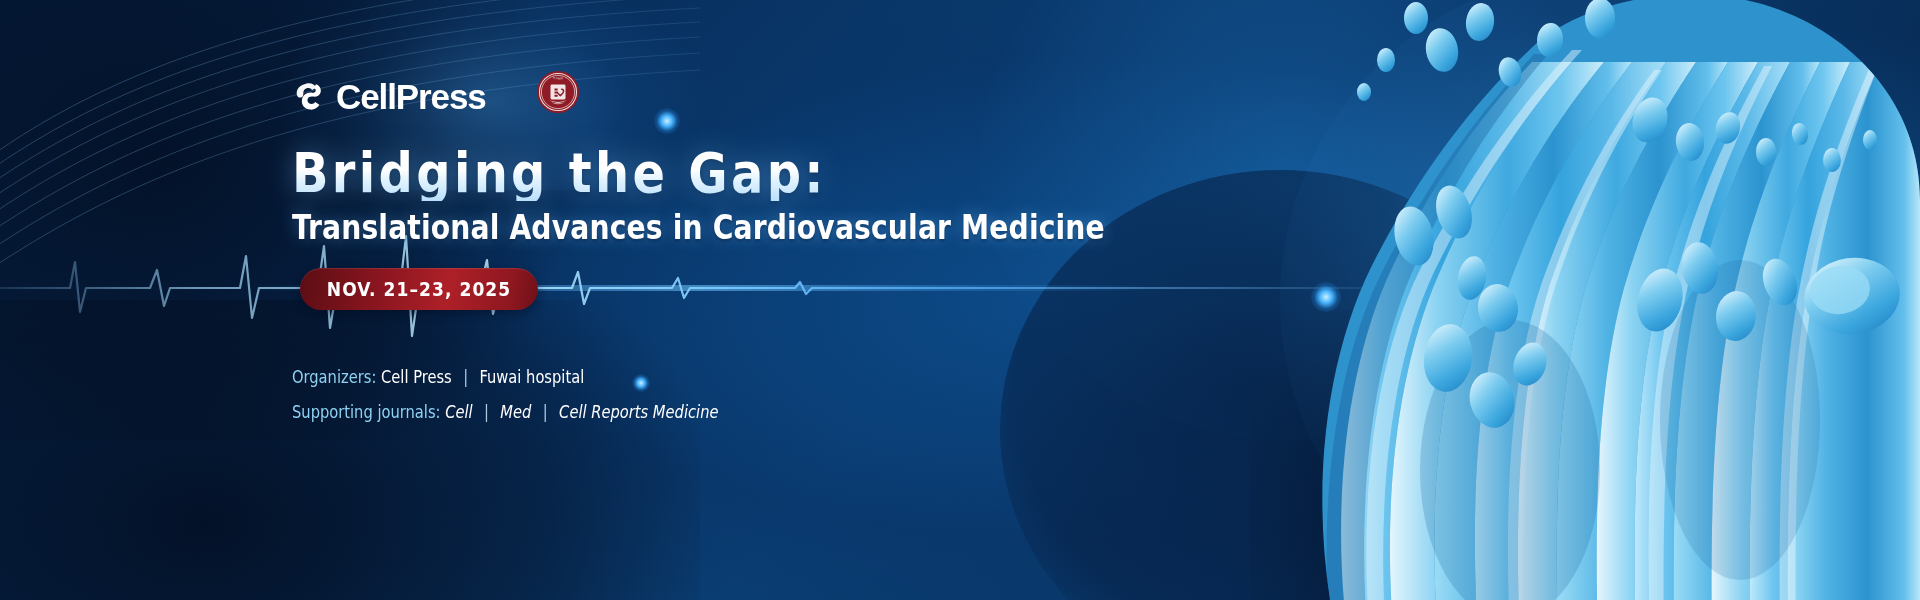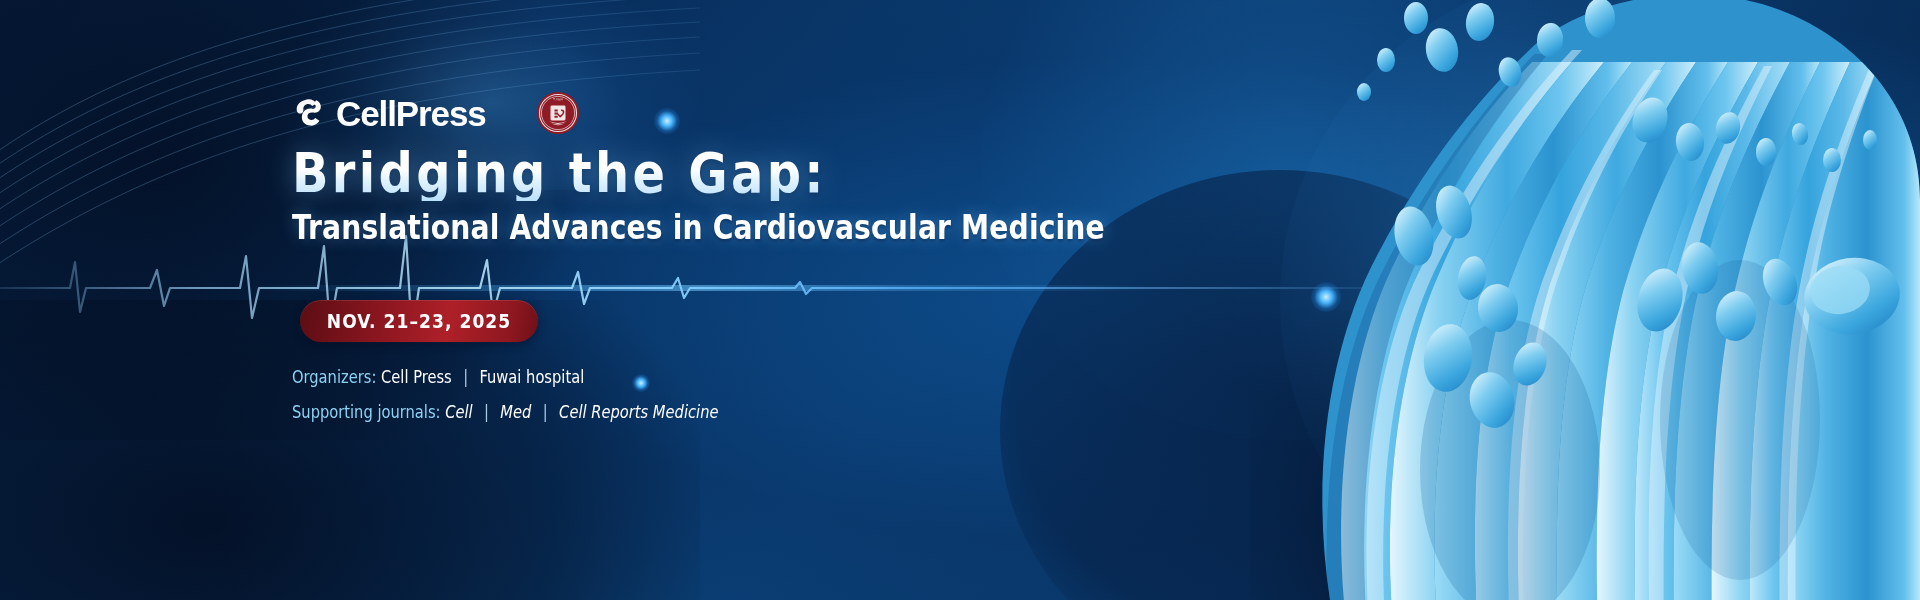--- a/index.html
+++ b/index.html
@@ -59,21 +59,21 @@
   .spark.s2 { left:632px; top:374px; width:18px; height:18px; }
   .spark.s3 { left:1311px; top:282px; width:30px; height:30px; }
 
   
   .heart-art {
     position:absolute; right:0; top:0; width:740px; height:600px;
     overflow:hidden;
   }
 
   
-  .logo-row { position:absolute; left:292px; top:68px; height:46px; display:flex; align-items:center; gap:50px;margin-top:22px; }
+  .logo-row { position:absolute; left:292px; top:68px; height:46px; display:flex; align-items:flex-end; gap:50px; }
 
   .cellpress { display:flex; align-items:center; gap:10px; }
   .cp-mark { width:34px; height:34px; position:relative; }
   .cp-word {
     color:#ffffff; font-size:35px; font-weight:bold; letter-spacing:-1.1px;
     line-height:1; white-space:nowrap;
   }
 
   .fuwai { display:flex; align-items:center; gap:9px; }
   .fw-seal { width:44px; height:44px; position:relative; }
@@ -110,21 +110,20 @@
     transform:scaleX(.95); transform-origin:left center;
   }
 
   
   .date-badge {
     position:absolute; left:300px; top:268px;
     height:42px; padding:0 22px; border-radius:21px;
     display:flex; align-items:center; justify-content:center;
     background:linear-gradient(100deg,#5c0d14 0%,#8c1620 35%,#ae2028 62%,#8e1720 88%,#6d1018 100%);
     box-shadow:0 3px 10px rgba(0,10,30,.45), inset 0 1px 0 rgba(255,255,255,.10);
-    margin-top:32px;
   }
   .date-badge span {
     color:#ffffff; font-size:20px; font-weight:bold; letter-spacing:1.1px; white-space:nowrap;
     font-family:"DejaVu Sans Condensed","Liberation Sans Narrow","Liberation Sans", sans-serif;
     transform:scaleX(.95); transform-origin:center;
   }
 
   
   .info-line {
     position:absolute; left:292px; white-space:nowrap;

